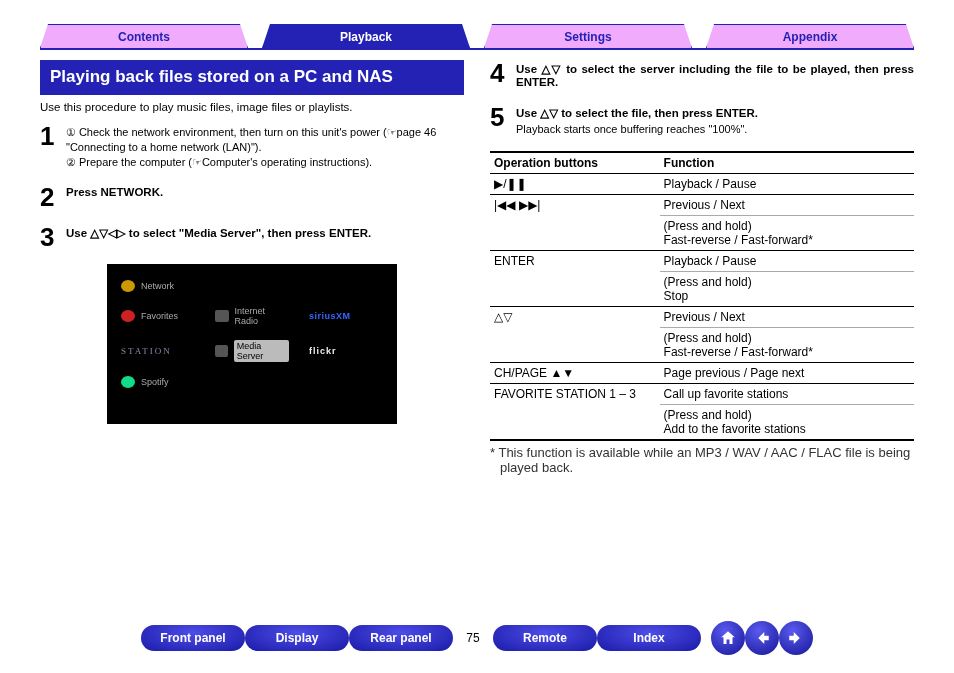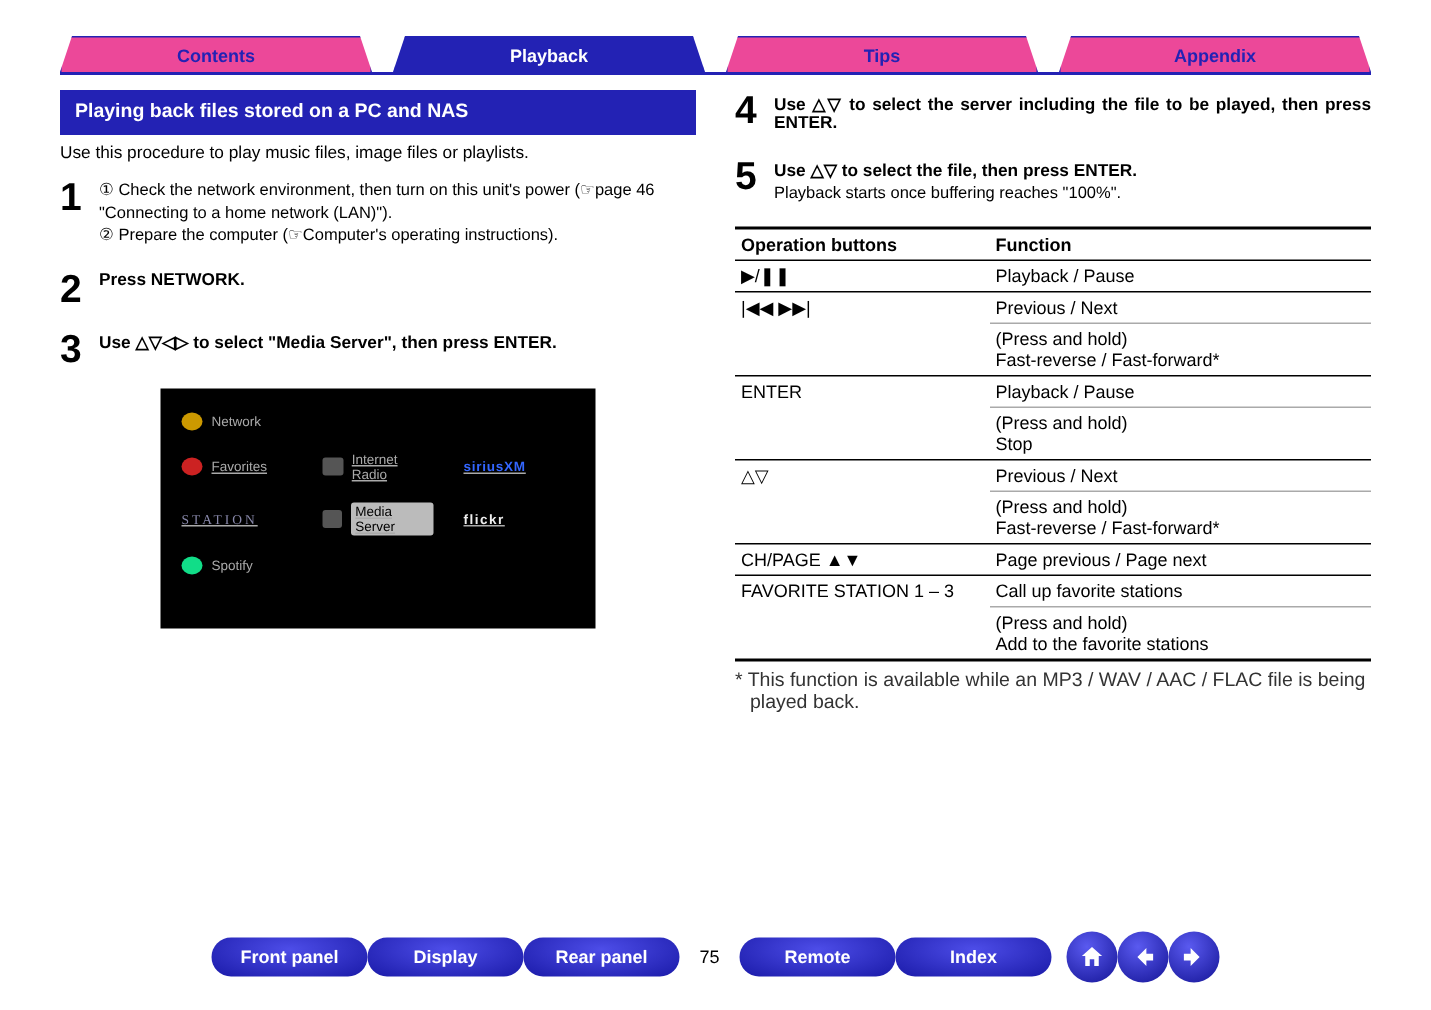--- a/index.html
+++ b/index.html
@@ -23,36 +23,36 @@
   .tab {
     flex: 1;
     height: 24px;
     line-height: 24px;
     text-align: center;
     font-weight: bold;
     font-size: 12px;
     color: #2322b4;
     border: 1px solid #2322b4;
     border-bottom: none;
-    background: #ec4899;
+    background: #f0abfc;
     position: relative;
     border-radius: 4px 4px 0 0;
     clip-path: polygon(8px 0, calc(100% - 8px) 0, 100% 100%, 0 100%);
   }
   .tab.active { background: #2322b4; color: #fff; border-color: #2322b4; }
 
   
   .cols { display: flex; gap: 26px; }
   .col { flex: 1; min-width: 0; }
 
   .section-title {
     background: #2322b4;
     color: #fff;
     font-weight: bold;
-    font-size: 13px;
+    font-size: 17px;
     padding: 6px 10px 8px 10px;
     line-height: 1.25;
     margin-bottom: 6px;
   }
   .intro { margin-bottom: 10px; }
 
   .step { display: flex; gap: 8px; margin-bottom: 14px; }
   .step-num { font-size: 26px; font-weight: bold; font-family: Arial; line-height: 1; min-width: 18px; }
   .step-body { flex: 1; padding-top: 2px; }
   .step-head { font-weight: bold; margin-bottom: 2px; }
@@ -63,21 +63,21 @@
     width: 290px; height: 160px; background: #000; color: #aaa;
     margin: 0 auto 10px auto; padding: 10px 14px; font-size: 9px;
     position: relative;
   }
   .screen .row { display: flex; align-items: center; gap: 6px; margin: 6px 0; }
   .screen .ico { width: 14px; height: 12px; display: inline-block; background:#555; border-radius:2px; }
   .screen .ico.red{background:#c22;border-radius:50%;}
   .screen .ico.green{background:#1d8; border-radius:50%;}
   .screen .ico.gold{background:#c90;border-radius:50%;}
   .screen .cell{display:flex;align-items:center;gap:6px;width:86px;}
-  .screen .row2{display:flex;gap:20px;text-decoration:underline;}
+  .screen .row2{display:flex;gap:20px;}
   .pandora{color:#88a;letter-spacing:2px;font-family:serif;}
   .flickr{color:#eee;font-weight:bold;letter-spacing:1px;}
   .sxm{color:#36f;font-weight:bold;letter-spacing:.5px;}
   .ms{background:#bbb;color:#000;padding:1px 3px;border-radius:2px;}
 
   
   table { width: 100%; border-collapse: collapse; font-size: 12px; margin-top:4px;}
   th { text-align: left; border-top: 2px solid #000; border-bottom: 1px solid #000; padding: 3px 4px; }
   td { border-bottom: 1px solid #000; padding: 3px 4px; vertical-align: top;}
   td.mid { border-bottom: 1px solid #aaa; }
@@ -103,21 +103,21 @@
     font-size:18px;font-weight:bold;
   }
   .circle svg{width:18px;height:18px;fill:#fff;}
 </style>
 </head>
 <body>
 
 <div class="tabs">
   <div class="tab">Contents</div>
   <div class="tab active">Playback</div>
-  <div class="tab">Tips</div>
+  <div class="tab">Settings</div>
   <div class="tab">Appendix</div>
 </div>
 
 <div class="cols">
 
   <div class="col">
     <div class="section-title">Playing back files stored on a PC and NAS</div>
     <div class="intro">Use this procedure to play music files, image files or playlists.</div>
 
     <div class="step">

